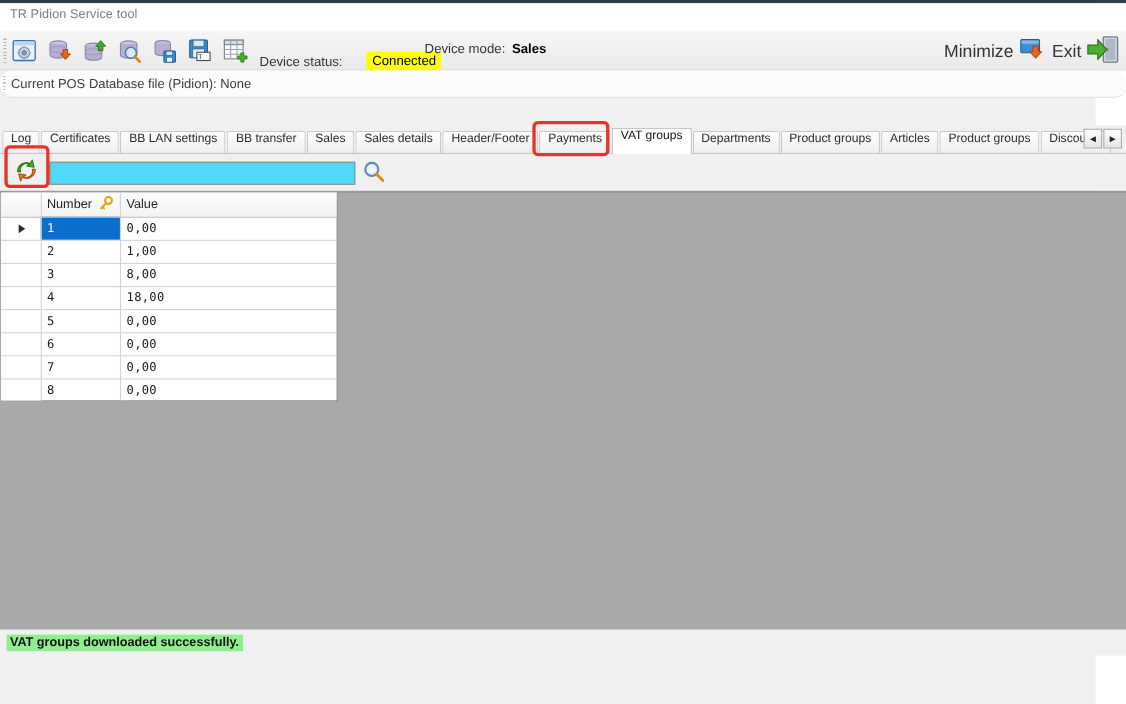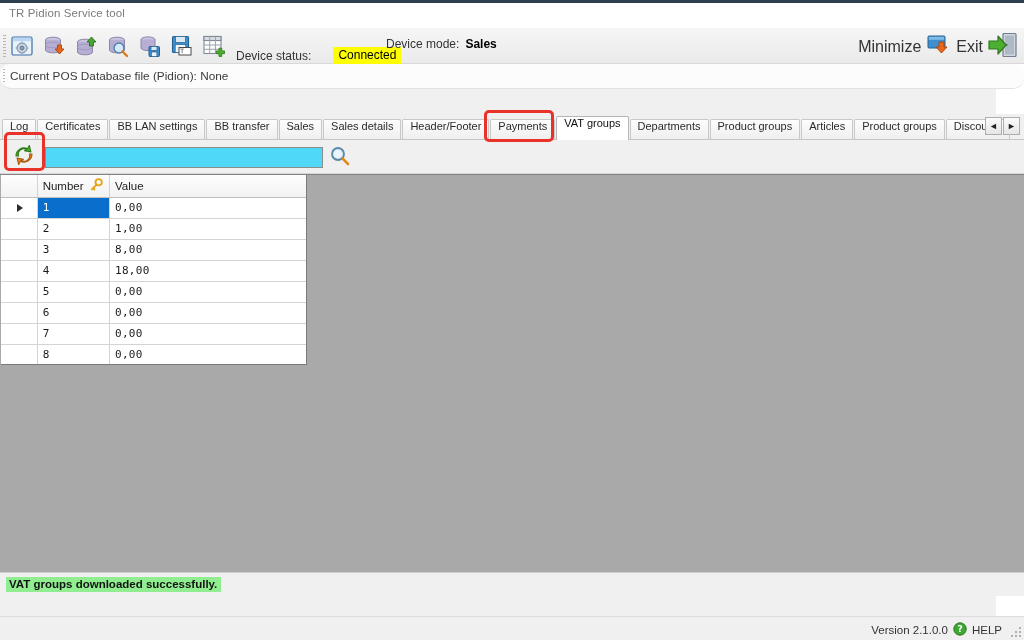--- a/index.html
+++ b/index.html
@@ -582,34 +582,14 @@
           </tr>
         </tbody>
       </table>
     </div>
   </div>
 
   <div class="statusmsg-bar">
     <div class="statusmsg">VAT groups downloaded successfully.</div>
   </div>
 
-  <div class="footer">
-    <div class="footer-right">
-      <span>Version 2.1.0.0</span>
-      <span>
-        <svg width="14" height="14" viewBox="0 0 14 14">
-          <circle cx="7" cy="7" r="6.2" fill="#3ea832" stroke="#2a7520" stroke-width="1"></circle>
-          <text x="7" y="10.4" text-anchor="middle" font-family="DejaVu Sans, sans-serif" font-size="9" font-weight="bold" fill="#ffffff">?</text>
-        </svg>
-      </span>
-      <span>HELP</span>
-    </div>
-    <div class="grip-corner">
-      <i style="right:0;bottom:0"></i>
-        <i style="right:4px;bottom:0"></i>
-        <i style="right:8px;bottom:0"></i>
-      <i style="right:0;bottom:4px"></i>
-        <i style="right:4px;bottom:4px"></i>
-      <i style="right:0;bottom:8px"></i>
-    </div>
-  </div>
 
 </div>
 
 </body></html>

